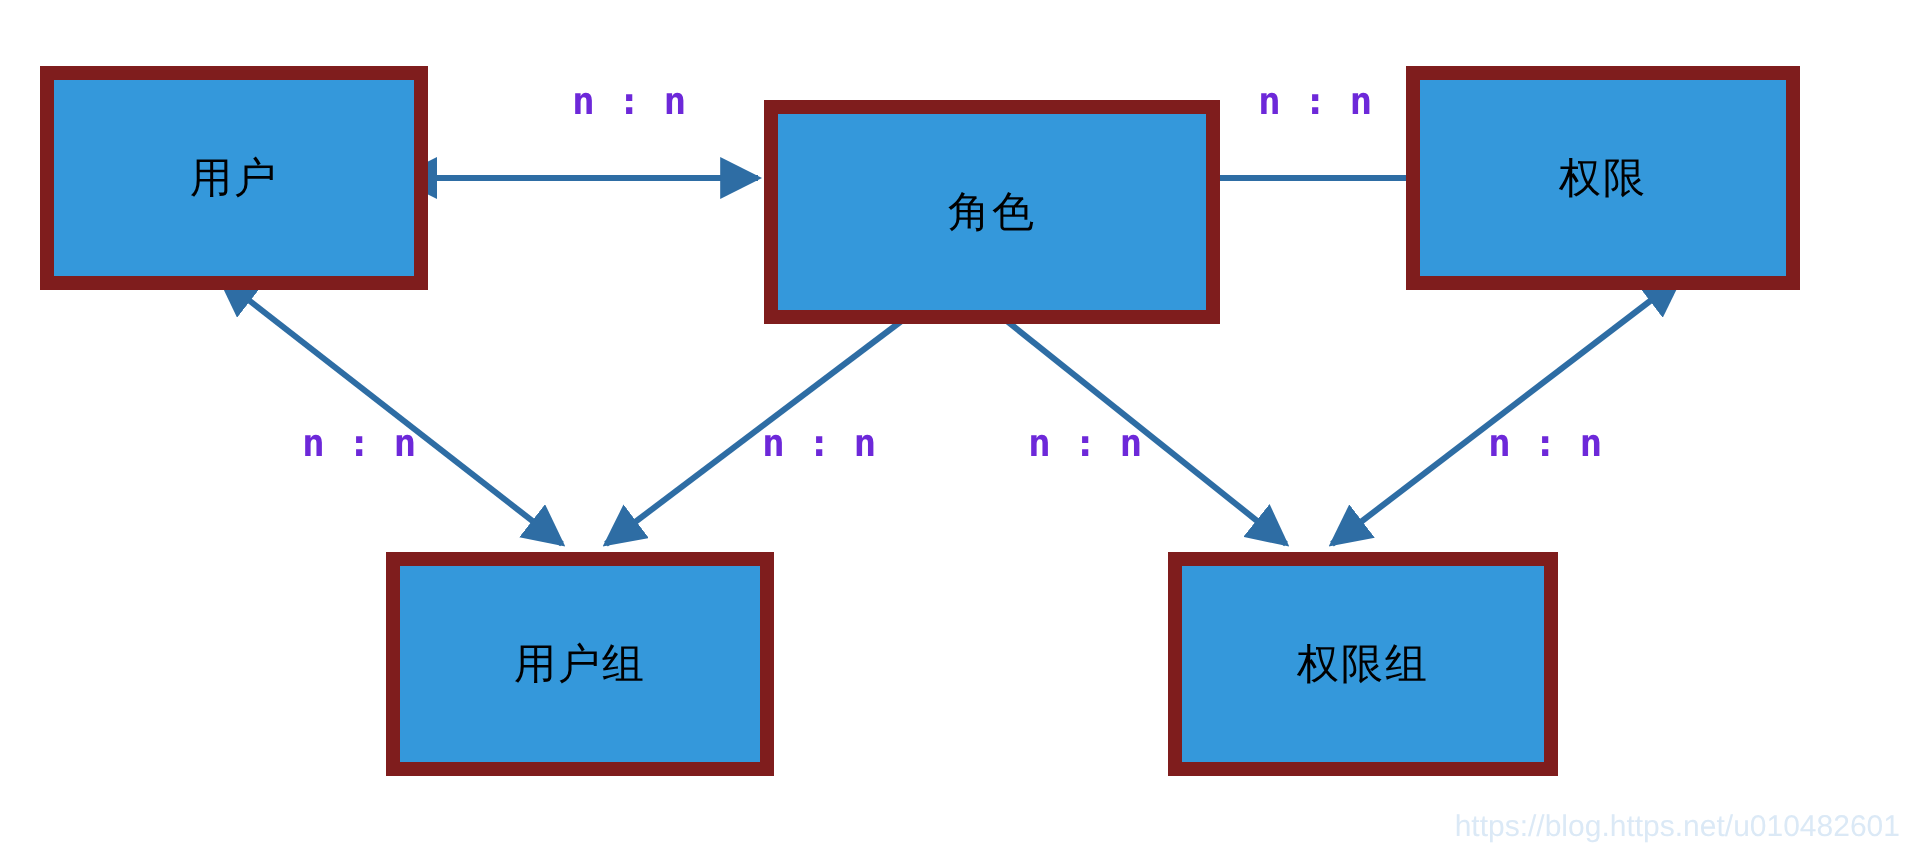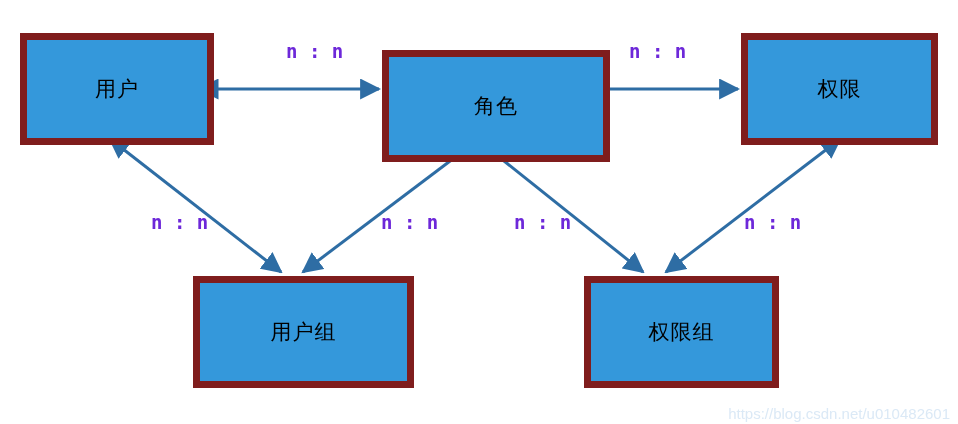--- a/index.html
+++ b/index.html
@@ -95,39 +95,39 @@
   </svg>
 
   <div class="node-box" style="left:20px; top:33px; width:194px; height:112px;">
     <span class="node-label">用户</span>
   </div>
 
   <div class="node-box" style="left:382px; top:50px; width:228px; height:112px;">
     <span class="node-label">角色</span>
   </div>
 
-  <div class="node-box" style="left:741px; top:33px; width:197px; height:112px;">
+  <div class="node-box" style="left:703px; top:33px; width:197px; height:112px;">
     <span class="node-label">权限</span>
   </div>
 
-  <div class="node-box" style="left:193px; top:276px; width:221px; height:112px;">
+  <div class="node-box" style="left:193px; top:276px; width:194px; height:112px;">
     <span class="node-label">用户组</span>
   </div>
 
   <div class="node-box" style="left:584px; top:276px; width:195px; height:112px;">
     <span class="node-label">权限组</span>
   </div>
 
   <div class="edge-label" style="left:286px; top:40px;">n : n</div>
 
   <div class="edge-label" style="left:629px; top:40px;">n : n</div>
 
   <div class="edge-label" style="left:151px; top:211px;">n : n</div>
 
   <div class="edge-label" style="left:381px; top:211px;">n : n</div>
 
   <div class="edge-label" style="left:514px; top:211px;">n : n</div>
 
   <div class="edge-label" style="left:744px; top:211px;">n : n</div>
 
-  <div class="watermark">https://blog.csdn.net/u010482601</div>
+  <div class="watermark">https://blog.https.net/u010482601</div>
 
 </div>
 
 </body></html>

